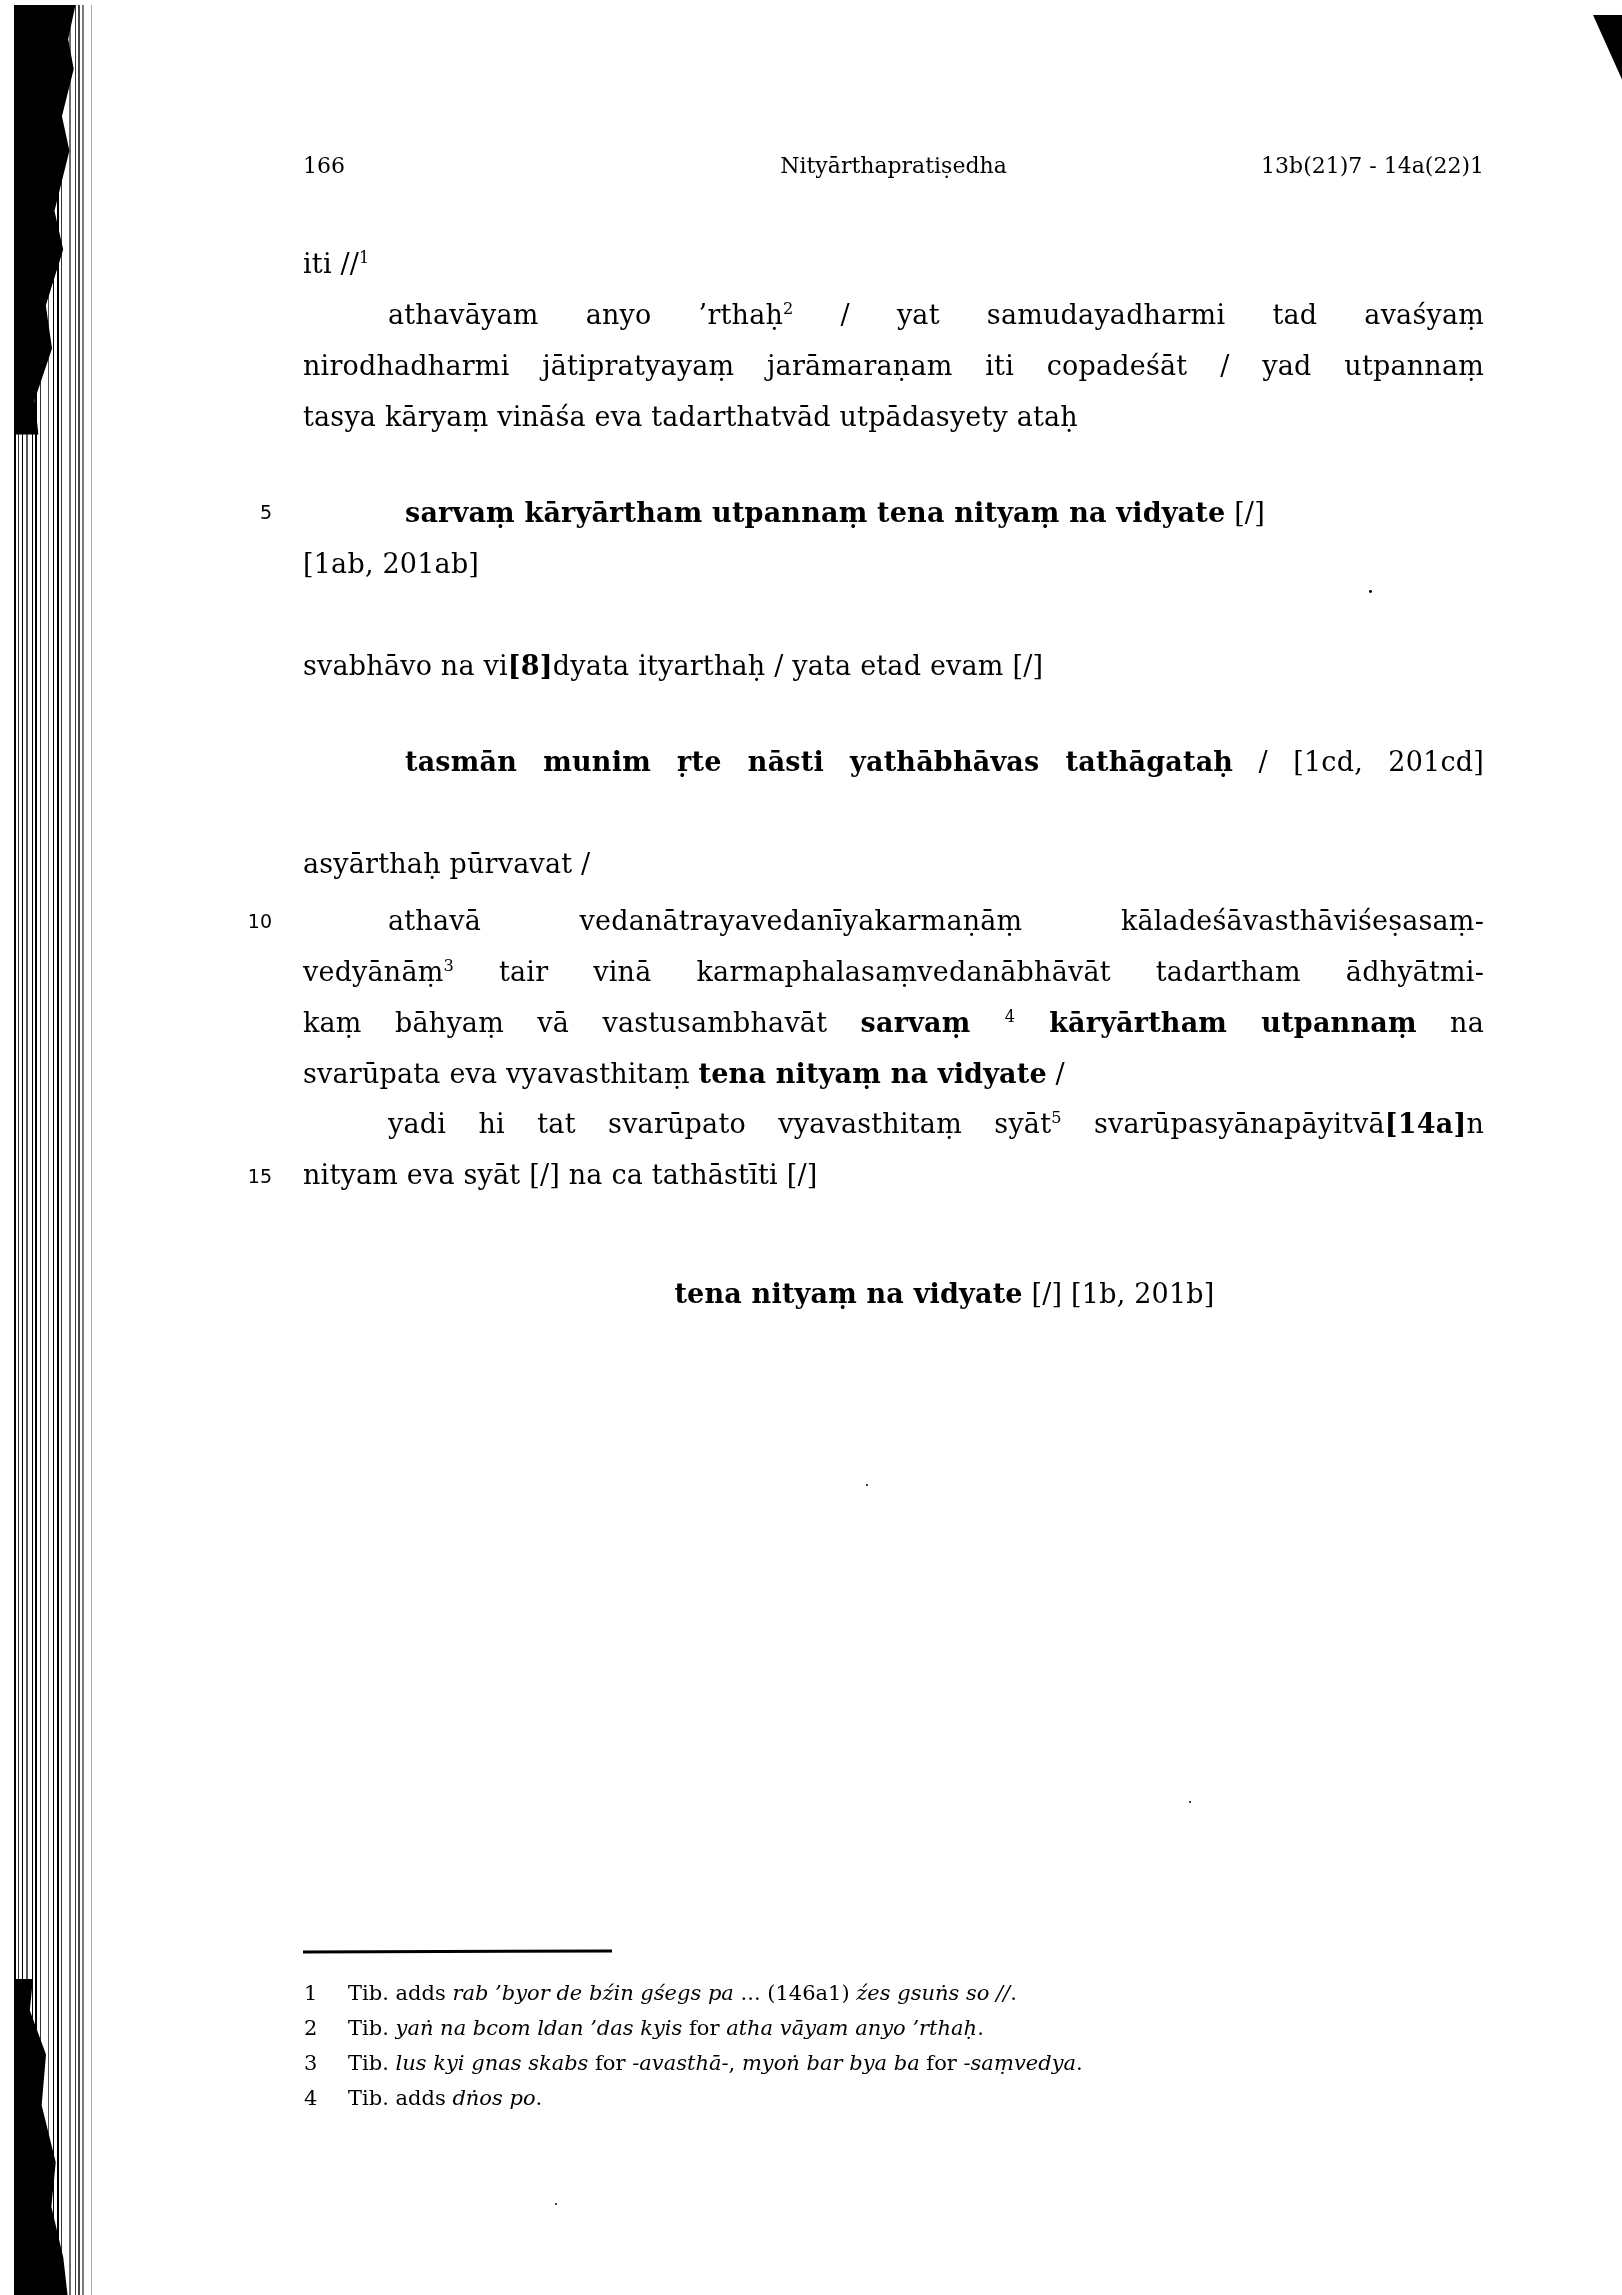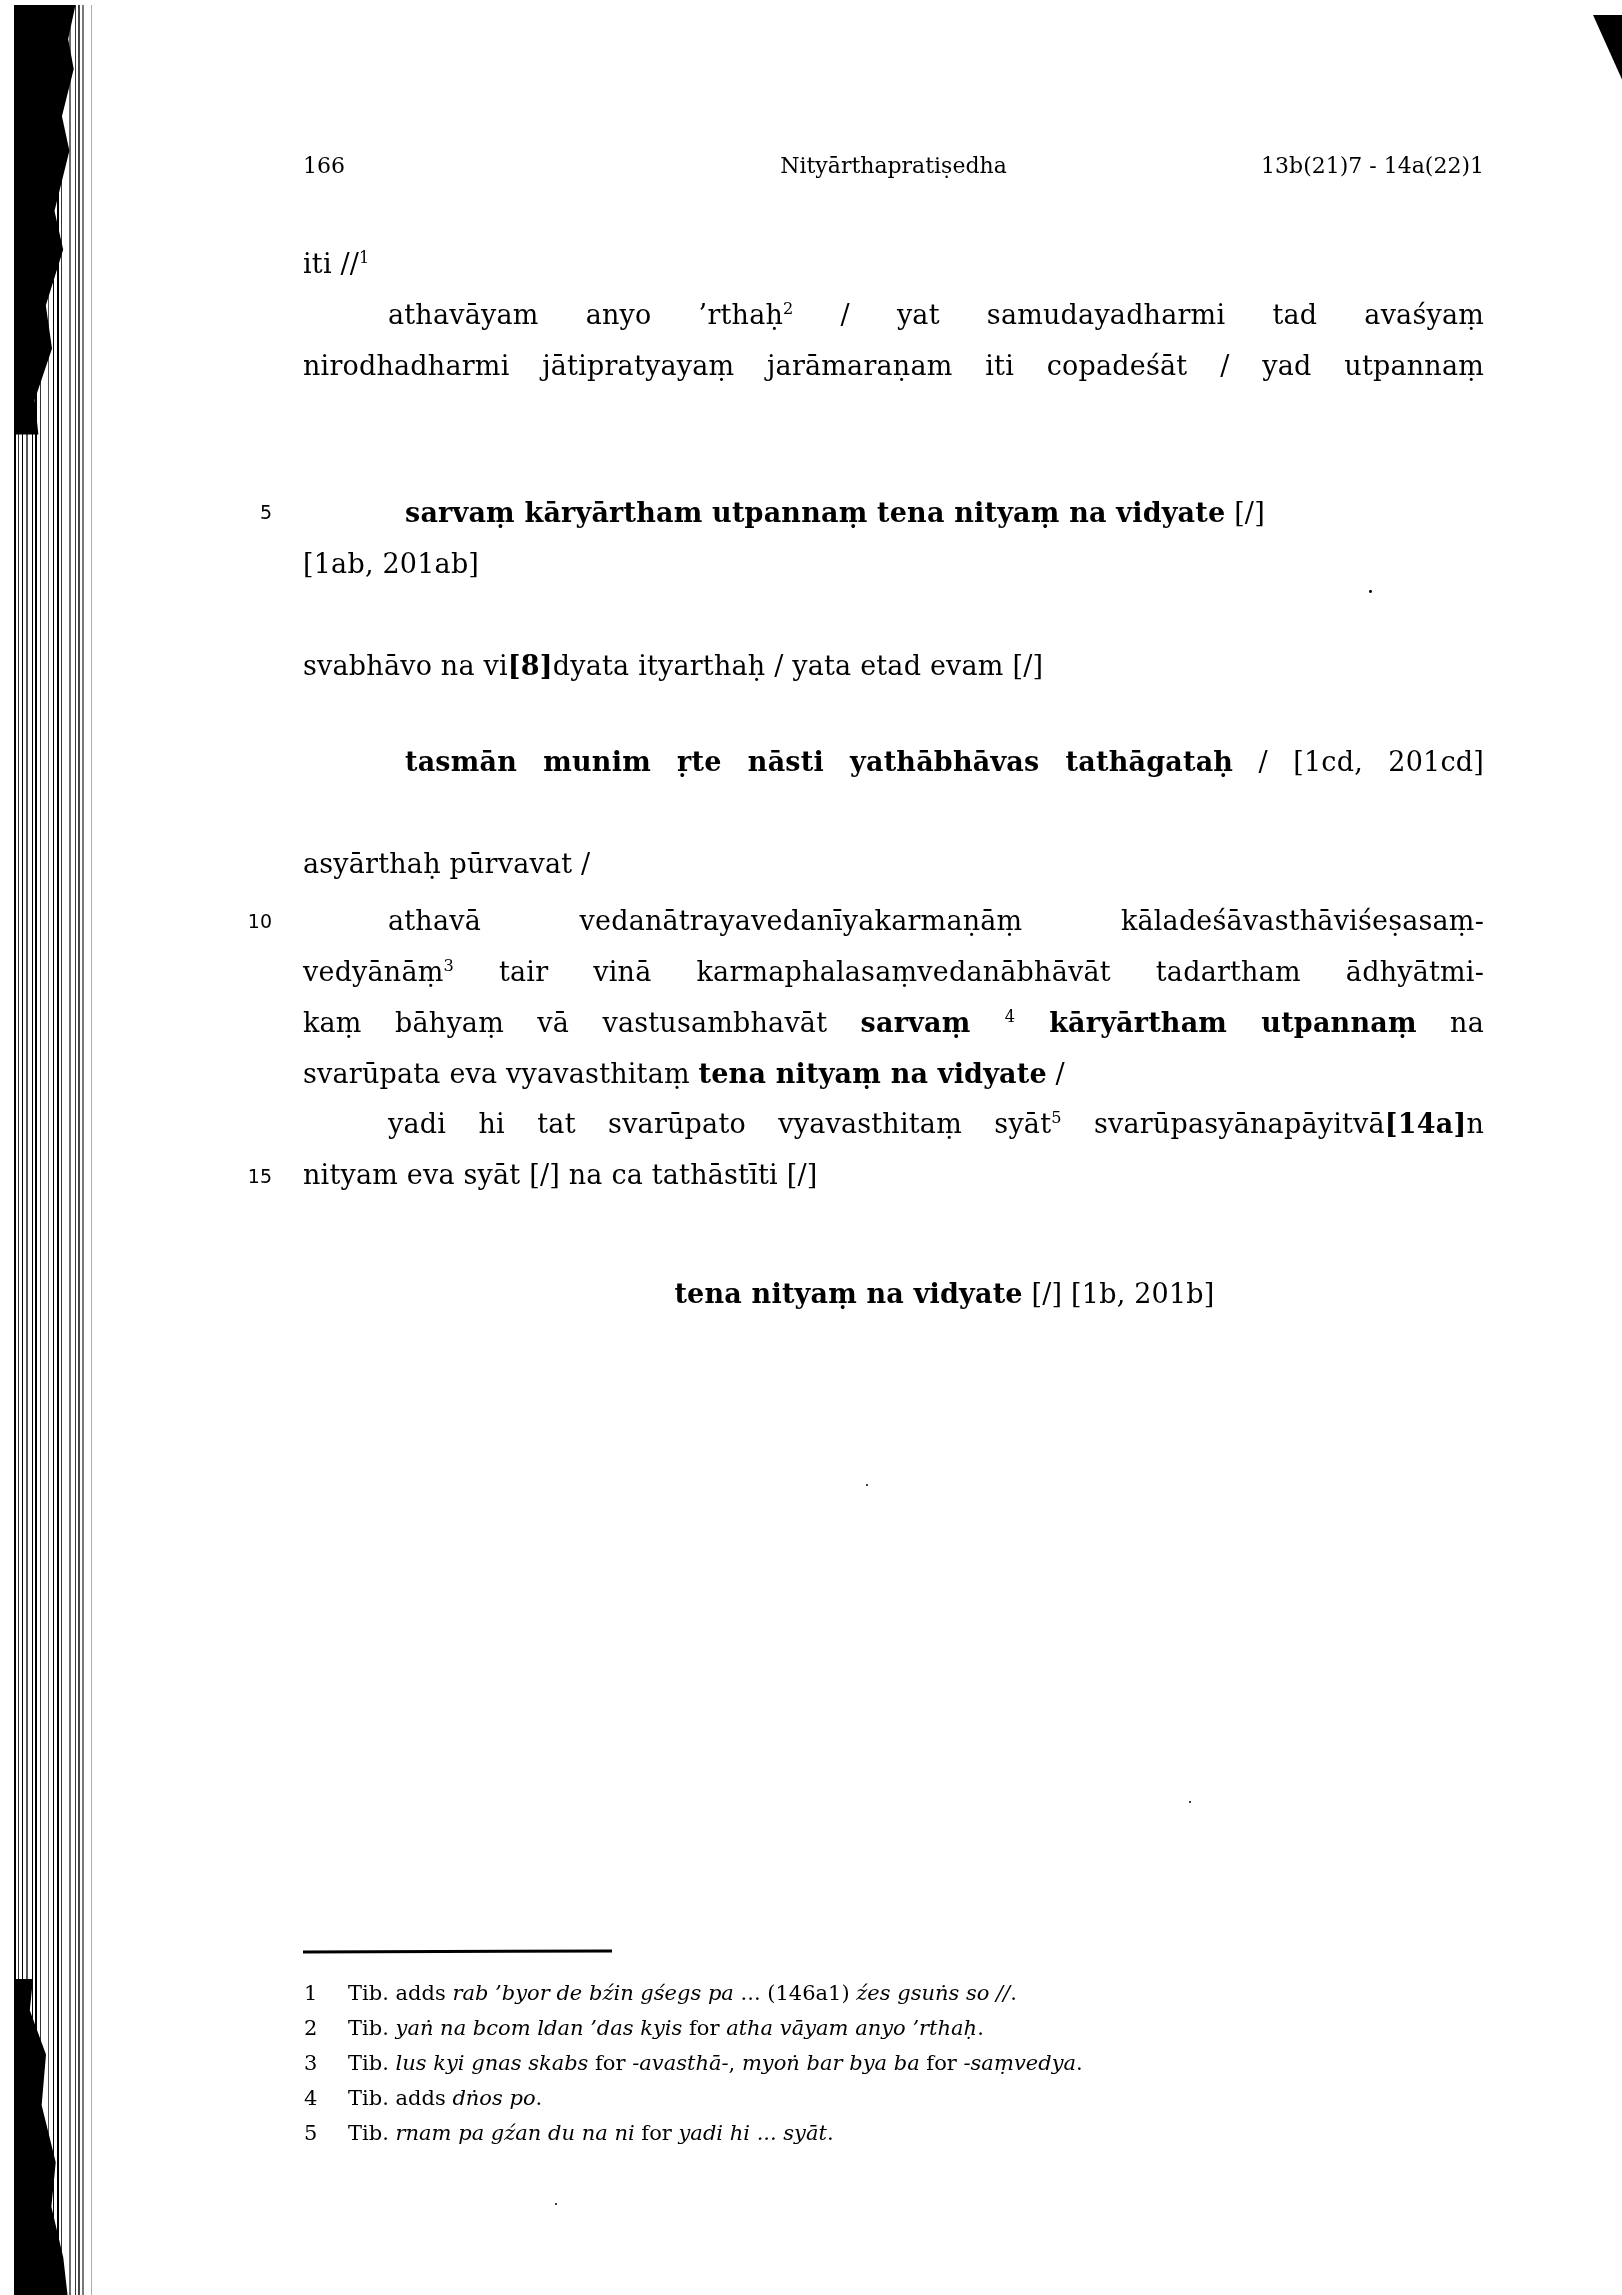--- a/index.html
+++ b/index.html
@@ -99,20 +99,21 @@
 
     <div class="blk" id="b-iti">
       <span>iti //</span><sup>1</sup>
     </div>
 
     <div class="blk" id="b-p1">
       <div class="ln j ind">
         <span>athavāyam anyo ’rthaḥ</span><sup>2</sup><span> / yat samudayadharmi tad avaśyaṃ</span>
       </div>
       <div class="ln j">nirodhadharmi jātipratyayaṃ jarāmaraṇam iti copadeśāt / yad utpannaṃ</div>
+      <div class="ln">tasya kāryaṃ vināśa eva tadarthatvād utpādasyety ataḥ</div>
     </div>
 
     <div class="blk vind" id="b-v1">
       <span class="bold">sarvaṃ kāryārtham utpannaṃ tena nityaṃ na vidyate</span><span> [/]</span>
     </div>
     <div class="blk right" id="b-v1ref">[1ab, 201ab]</div>
 
     <div class="blk" id="b-s1">
       <span>svabhāvo na vi</span><span class="bold">[8]</span><span>dyata ityarthaḥ / yata etad evam [/]</span>
     </div>
@@ -156,19 +157,16 @@
     </div>
     <div class="fn">
       <span class="fnum">2</span><span>Tib. </span><span class="it">yaṅ na bcom ldan ’das kyis</span><span> for </span><span class="it">atha vāyam anyo ’rthaḥ</span><span>.</span>
     </div>
     <div class="fn">
       <span class="fnum">3</span><span>Tib. </span><span class="it">lus kyi gnas skabs</span><span> for </span><span class="it">-avasthā-</span><span>, </span><span class="it">myoṅ bar bya ba</span><span> for </span><span class="it">-saṃvedya</span><span>.</span>
     </div>
     <div class="fn">
       <span class="fnum">4</span><span>Tib. adds </span><span class="it">dṅos po</span><span>.</span>
     </div>
-    <div class="fn">
-      <span class="fnum">5</span><span>Tib. </span><span class="it">rnam pa gźan du na ni</span><span> for </span><span class="it">yadi hi ... syāt</span><span>.</span>
-    </div>
   </div>
 
 </div>
 
 
 </body></html>

